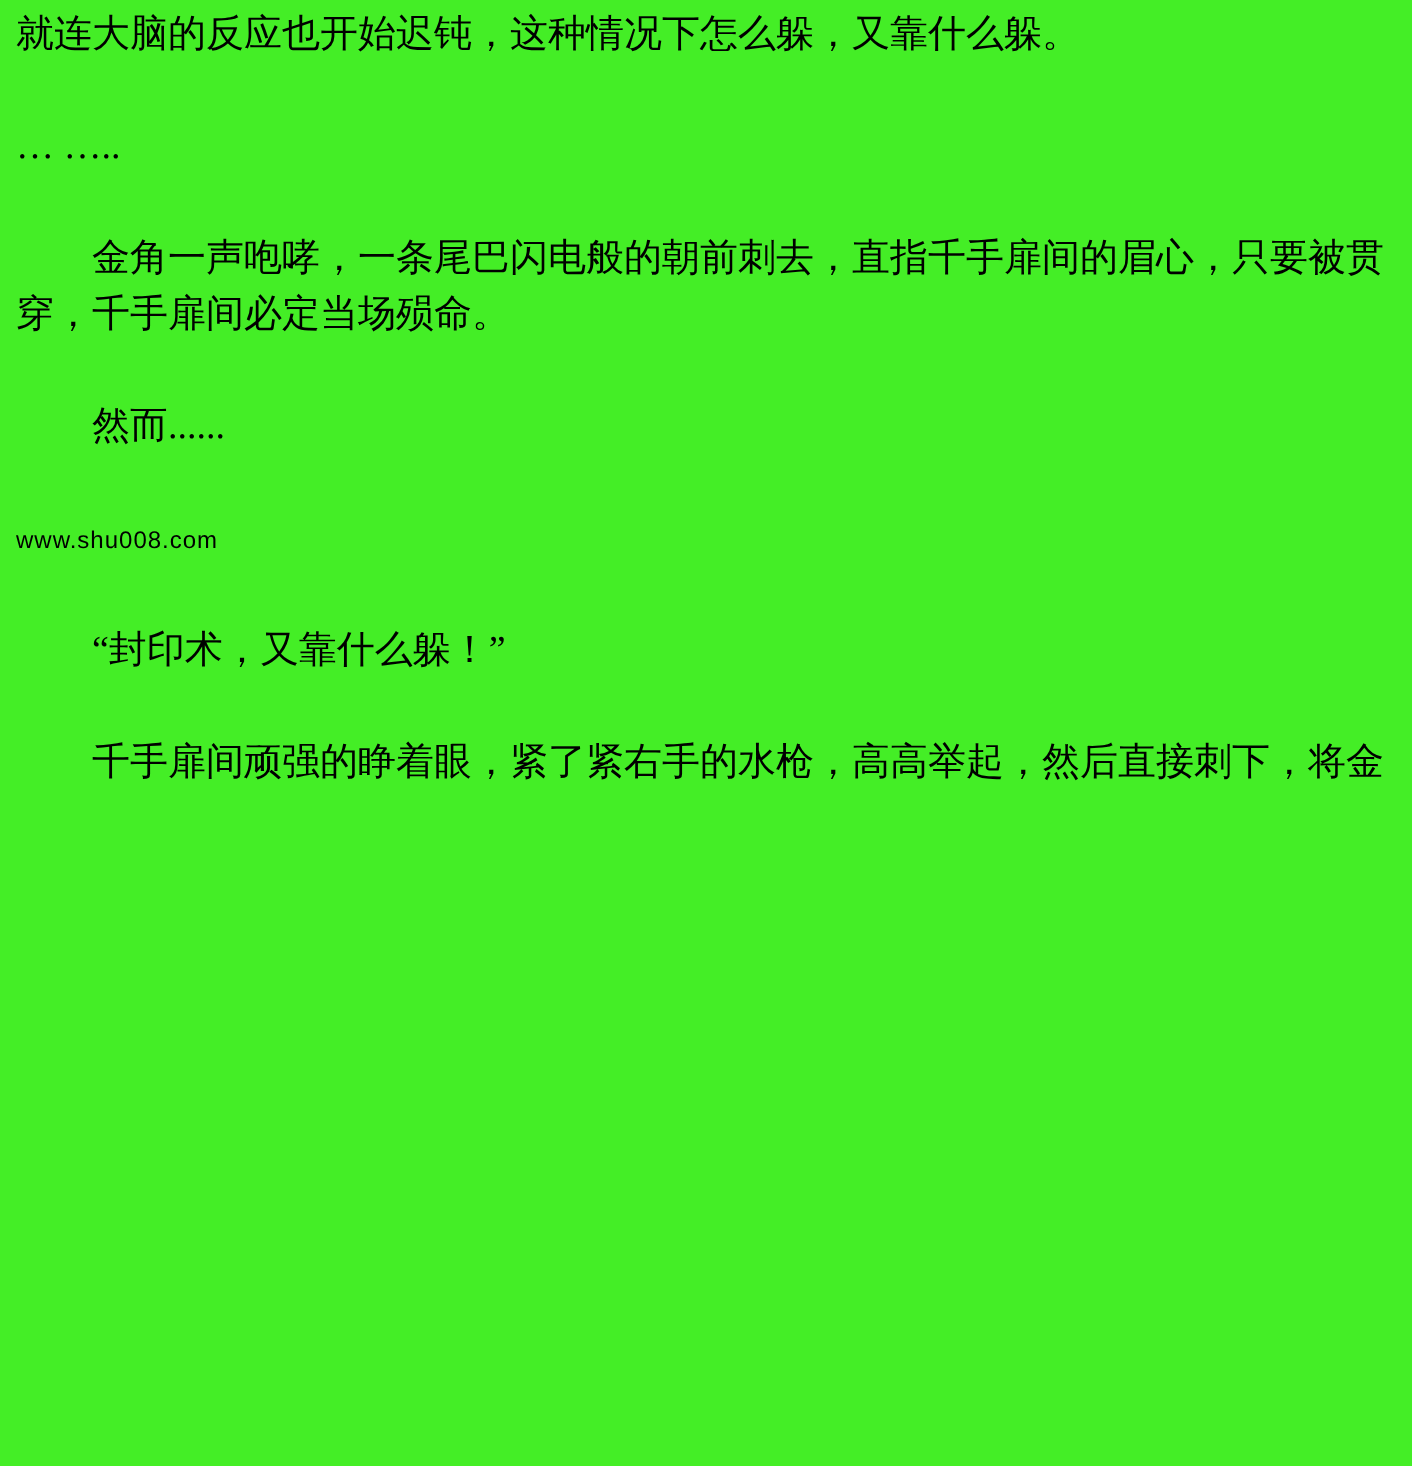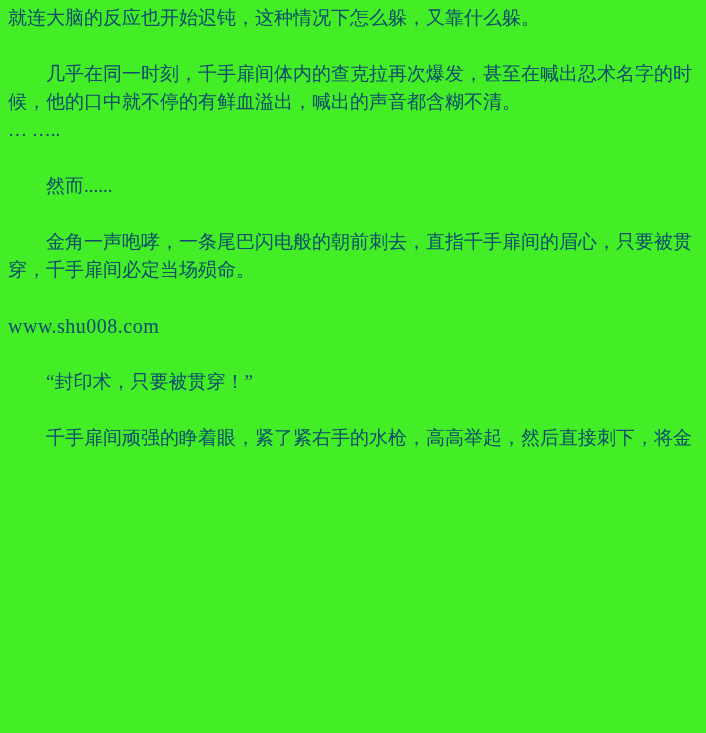--- a/index.html
+++ b/index.html
@@ -11,49 +11,48 @@
     height: 733px;
     overflow: hidden;
     background: #44ee26;
     font-family: "Liberation Serif", serif;
   }
   .reader {
     box-sizing: border-box;
     width: 706px;
     height: 733px;
     padding: 4px 8px;
-    color: #0c4a6e;
+    color: #000000;
     font-size: 19px;
     line-height: 28px;
   }
   .reader p {
     margin: 0 0 28px 0;
     text-indent: 2em;
     word-break: break-all;
   }
   .reader p.no-indent {
     text-indent: 0;
   }
   .reader p.tight {
     margin-bottom: 0;
   }
   .watermark {
     margin: 0;
-    font-size: 20px;
+    font-size: 12px;
     line-height: 28px;
     text-indent: 34px;
-    font-family: Liberation Serif, serif;
+    font-family: Liberation Sans, sans-serif;
     letter-spacing: 0.5px;
   }
 </style>
 </head>
 <body>
 
 <div class="reader">
   <p class="no-indent">就连大脑的反应也开始迟钝，这种情况下怎么躲，又靠什么躲。</p>
-  <p class="tight">几乎在同一时刻，千手扉间体内的查克拉再次爆发，甚至在喊出忍术名字的时候，他的口中就不停的有鲜血溢出，喊出的声音都含糊不清。</p>
   <p class="no-indent">… …..</p>
+  <p>金角一声咆哮，一条尾巴闪电般的朝前刺去，直指千手扉间的眉心，只要被贯穿，千手扉间必定当场殒命。</p>
   <p>然而......</p>
-  <p>金角一声咆哮，一条尾巴闪电般的朝前刺去，直指千手扉间的眉心，只要被贯穿，千手扉间必定当场殒命。</p>
   <p class="watermark no-indent">www.shu008.com</p>
-  <p>“封印术，只要被贯穿！”</p>
+  <p>“封印术，又靠什么躲！”</p>
   <p>千手扉间顽强的睁着眼，紧了紧右手的水枪，高高举起，然后直接刺下，将金</p>
 </div>
 
 </body></html>

